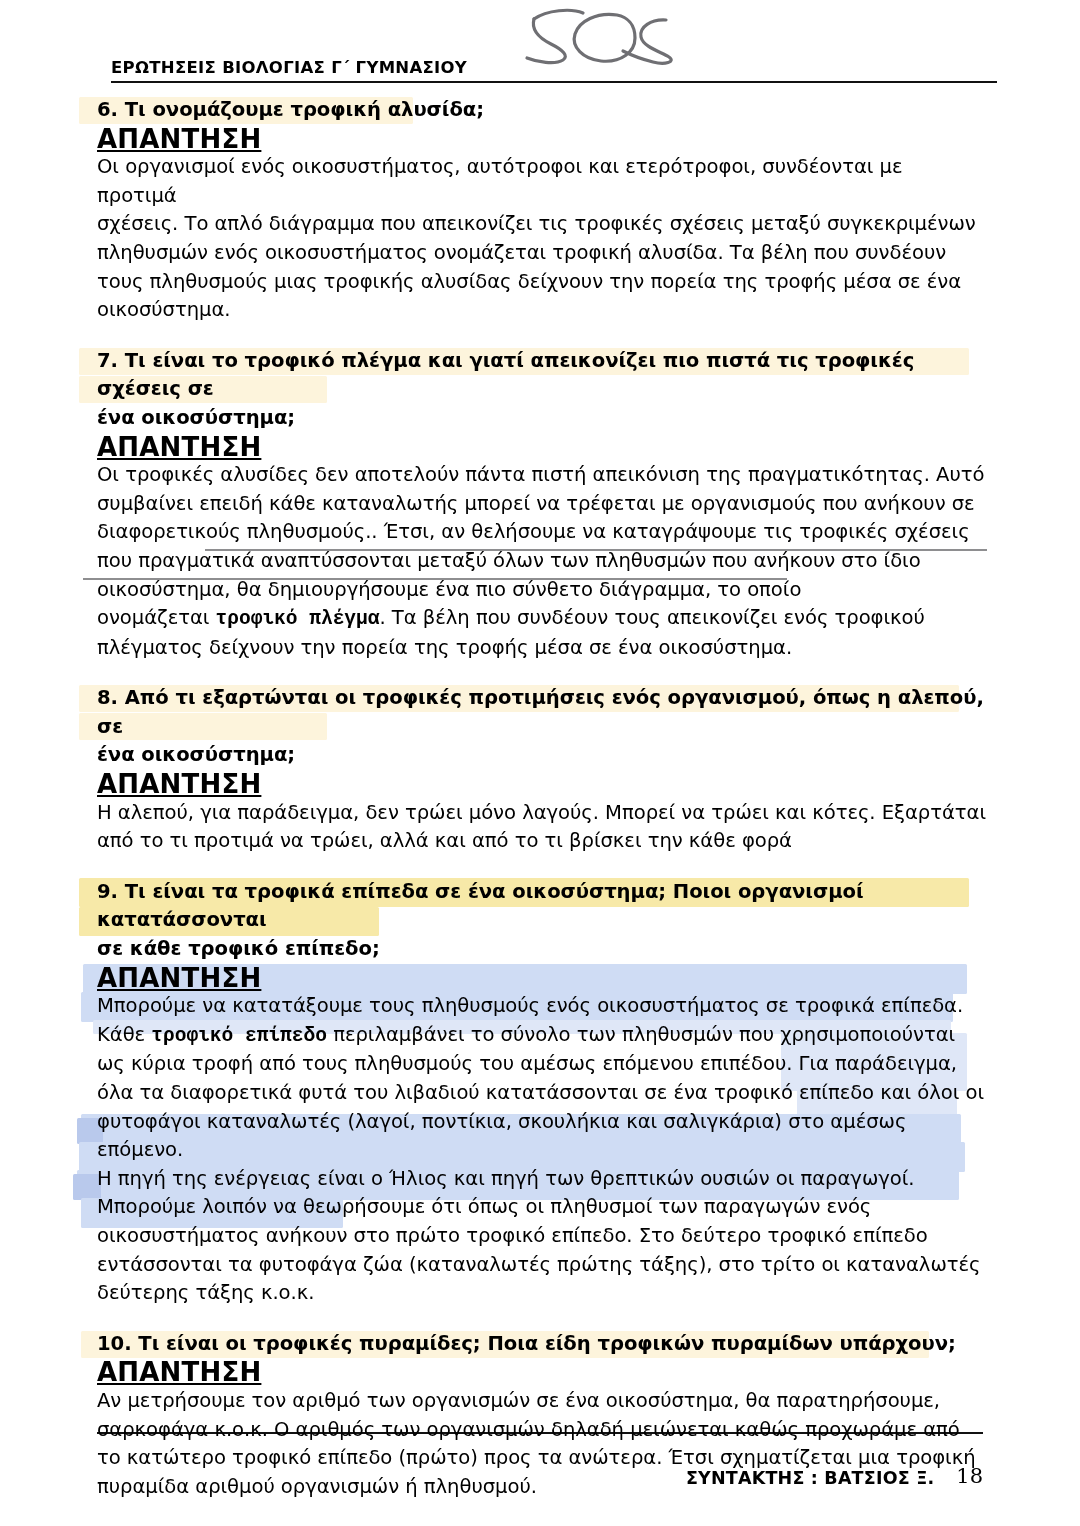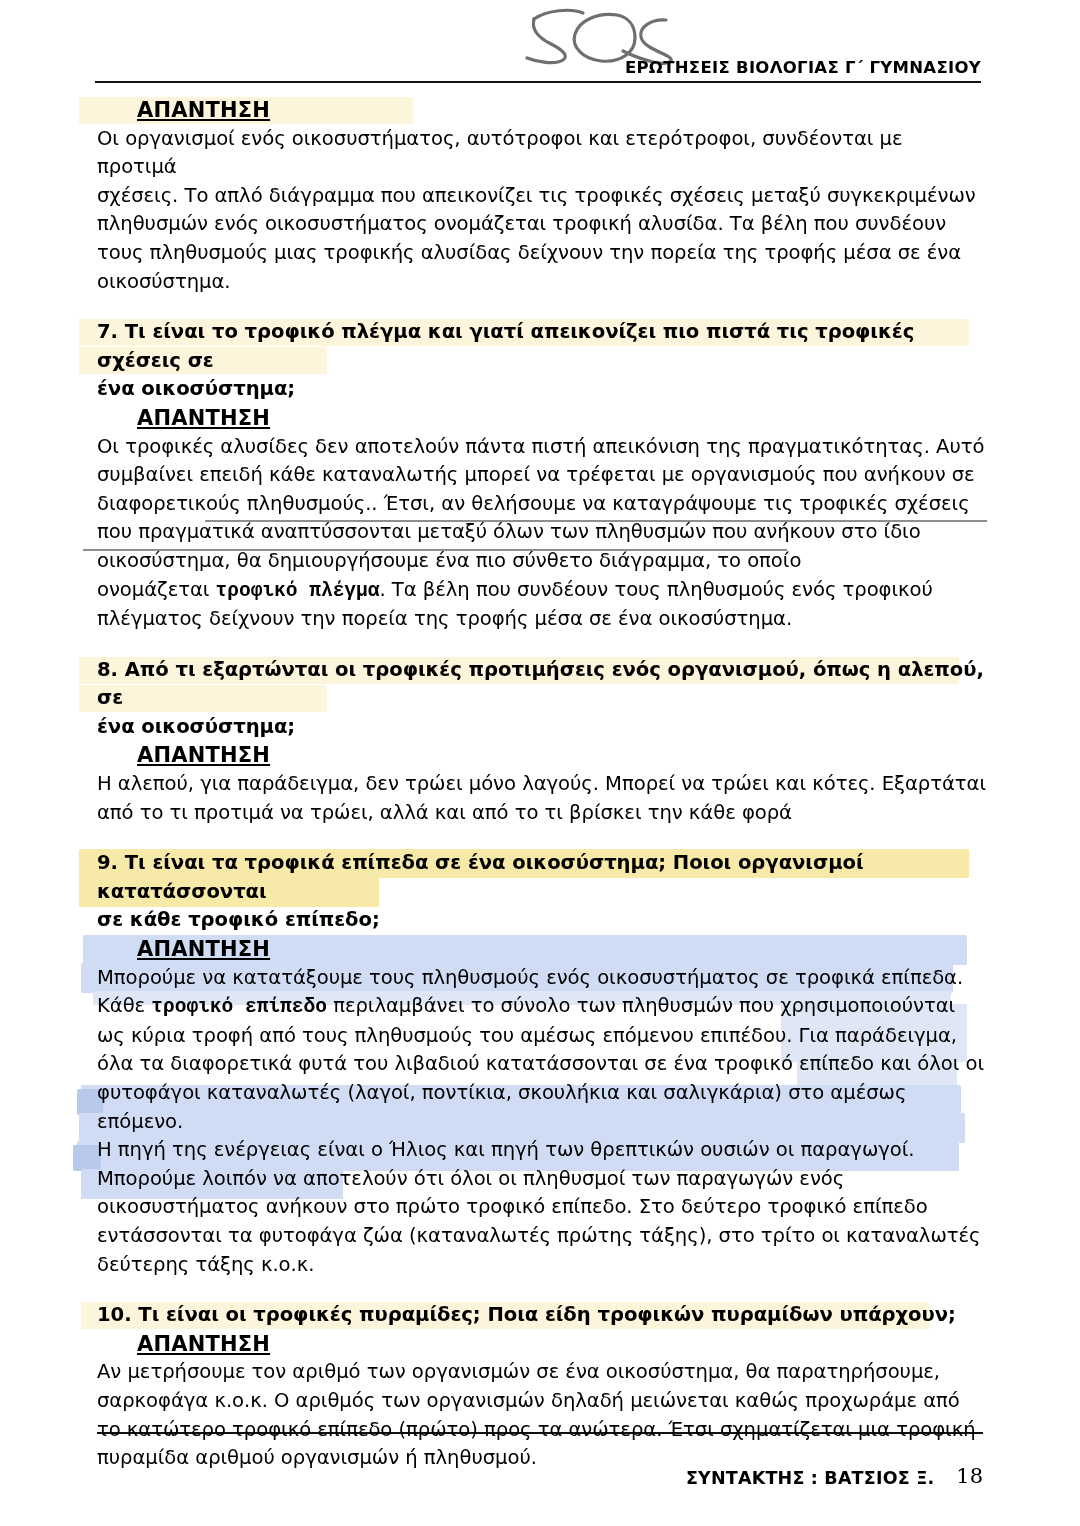--- a/index.html
+++ b/index.html
@@ -30,24 +30,23 @@
     left: 505px;
     top: 2px;
     width: 210px;
     height: 72px;
     pointer-events: none;
   }
 
   
   .doc-header {
     position: absolute;
-    left: 95px;
+    left: 111px;
     top: 58px;
     width: 886px;
-    text-align: right;
   }
   .doc-header .htext {
     font-size: 16.5px;
     font-weight: 700;
     letter-spacing: 0.3px;
     line-height: 1.2;
     white-space: nowrap;
   }
   .doc-header .hrule {
     margin-top: 3px;
@@ -74,27 +73,26 @@
   }
   .qline {
     font-weight: 700;
     letter-spacing: -0.05px;
   }
   .pline {
     letter-spacing: -0.05px;
   }
   .answer-label {
     font-weight: 700;
-    font-size: 21px;
+    font-size: 26px;
     line-height: 28.6px;
     text-decoration: underline;
     text-underline-offset: 2px;
     display: inline-block;
     letter-spacing: 0.2px;
-    margin-left: 40px;
   }
   .answer-label-wrap { position: relative; z-index: 2; }
 
   b.inline-bold { font-weight: 700; font-family: Liberation Mono, monospace; }
   .gap-lg { height: 22px; }
 
   
   .hl {
     position: absolute;
     z-index: 0;
@@ -173,20 +171,21 @@
 
   <div class="doc-header">
     <div class="htext">ΕΡΩΤΗΣΕΙΣ ΒΙΟΛΟΓΙΑΣ Γ΄ ΓΥΜΝΑΣΙΟΥ</div>
     <div class="hrule"></div>
   </div>
 
   <div class="content">
 
     <div class="block">
       <div class="hl hl-yellow-pale" style="left:-18px; top:1px; width:334px; height:27px;"></div>
+      <div class="qline">6. Τι ονομάζουμε τροφική αλυσίδα;</div>
       <div class="answer-label-wrap">
         <span class="answer-label">ΑΠΑΝΤΗΣΗ</span>
       </div>
       <div class="pline">Οι οργανισμοί ενός οικοσυστήματος, αυτότροφοι και ετερότροφοι, συνδέονται με προτιμά</div>
       <div class="pline">σχέσεις. Το απλό διάγραμμα που απεικονίζει τις τροφικές σχέσεις μεταξύ συγκεκριμένων</div>
       <div class="pline">πληθυσμών ενός οικοσυστήματος ονομάζεται τροφική αλυσίδα. Τα βέλη που συνδέουν</div>
       <div class="pline">τους πληθυσμούς μιας τροφικής αλυσίδας δείχνουν την πορεία της τροφής μέσα σε ένα</div>
       <div class="pline">οικοσύστημα.</div>
     </div>
 
@@ -199,21 +198,21 @@
       <div class="qline">7. Τι είναι το τροφικό πλέγμα και γιατί απεικονίζει πιο πιστά τις τροφικές σχέσεις σε</div>
       <div class="qline">ένα οικοσύστημα;</div>
       <div class="answer-label-wrap">
         <span class="answer-label">ΑΠΑΝΤΗΣΗ</span>
       </div>
       <div class="pline">Οι τροφικές αλυσίδες δεν αποτελούν πάντα πιστή απεικόνιση της πραγματικότητας. Αυτό</div>
       <div class="pline">συμβαίνει επειδή κάθε καταναλωτής μπορεί να τρέφεται με οργανισμούς που ανήκουν σε</div>
       <div class="pline">διαφορετικούς πληθυσμούς.. Έτσι, αν θελήσουμε να καταγράψουμε τις τροφικές σχέσεις</div>
       <div class="pline">που πραγματικά αναπτύσσονται μεταξύ όλων των πληθυσμών που ανήκουν στο ίδιο</div>
       <div class="pline">οικοσύστημα, θα δημιουργήσουμε ένα πιο σύνθετο διάγραμμα, το οποίο</div>
-      <div class="pline"><span>ονομάζεται </span><b class="inline-bold">τροφικό πλέγμα</b><span>. Τα βέλη που συνδέουν τους πληθυσμούς ενός τροφικού</span></div>
+      <div class="pline"><span>ονομάζεται </span><b class="inline-bold">τροφικό πλέγμα</b><span>. Τα βέλη που συνδέουν τους απεικονίζει ενός τροφικού</span></div>
       <div class="pline">πλέγματος δείχνουν την πορεία της τροφής μέσα σε ένα οικοσύστημα.</div>
 
       <div class="pencil-underline" style="left:108px; top:202px; width:782px;"></div>
       <div class="pencil-underline" style="left:-14px; top:231px; width:704px;"></div>
     </div>
 
     <div class="gap-lg"></div>
 
     <div class="block">
       <div class="hl hl-yellow-pale" style="left:-18px; top:1px; width:880px; height:27px;"></div>
@@ -250,21 +249,21 @@
       <div class="qline">σε κάθε τροφικό επίπεδο;</div>
       <div class="answer-label-wrap">
         <span class="answer-label">ΑΠΑΝΤΗΣΗ</span>
       </div>
       <div class="pline">Μπορούμε να κατατάξουμε τους πληθυσμούς ενός οικοσυστήματος σε τροφικά επίπεδα.</div>
       <div class="pline"><span>Κάθε </span><b class="inline-bold">τροφικό επίπεδο</b><span> περιλαμβάνει το σύνολο των πληθυσμών που χρησιμοποιούνται</span></div>
       <div class="pline">ως κύρια τροφή από τους πληθυσμούς του αμέσως επόμενου επιπέδου. Για παράδειγμα,</div>
       <div class="pline">όλα τα διαφορετικά φυτά του λιβαδιού κατατάσσονται σε ένα τροφικό επίπεδο και όλοι οι</div>
       <div class="pline">φυτοφάγοι καταναλωτές (λαγοί, ποντίκια, σκουλήκια και σαλιγκάρια) στο αμέσως επόμενο.</div>
       <div class="pline">Η πηγή της ενέργειας είναι ο Ήλιος και πηγή των θρεπτικών ουσιών οι παραγωγοί.</div>
-      <div class="pline">Μπορούμε λοιπόν να αποτελούν ότι όλοι οι πληθυσμοί των παραγωγών ενός</div>
+      <div class="pline">Μπορούμε λοιπόν να θεωρήσουμε ότι όπως οι πληθυσμοί των παραγωγών ενός</div>
       <div class="pline">οικοσυστήματος ανήκουν στο πρώτο τροφικό επίπεδο. Στο δεύτερο τροφικό επίπεδο</div>
       <div class="pline">εντάσσονται τα φυτοφάγα ζώα (καταναλωτές πρώτης τάξης), στο τρίτο οι καταναλωτές</div>
       <div class="pline">δεύτερης τάξης κ.ο.κ.</div>
     </div>
 
     <div class="gap-lg"></div>
 
     <div class="block">
       <div class="hl hl-yellow-pale" style="left:-16px; top:1px; width:848px; height:27px;"></div>
 

